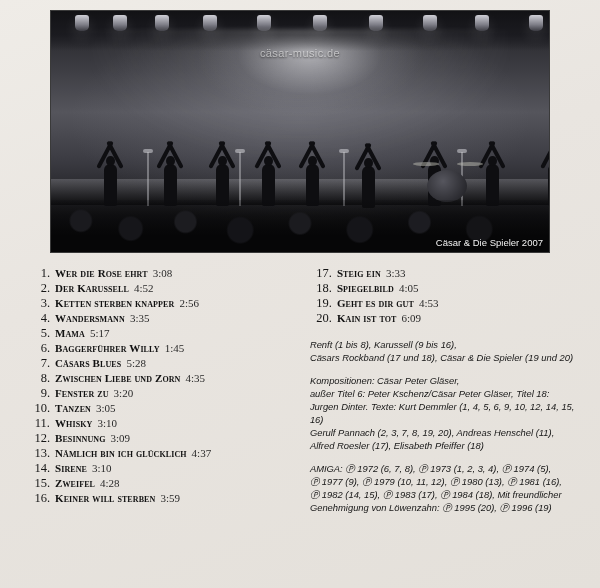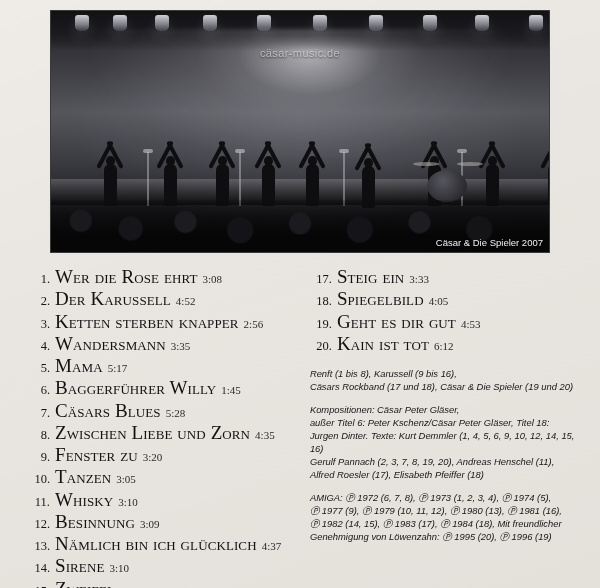--- a/index.html
+++ b/index.html
@@ -200,23 +200,24 @@
     width: 22px;
     text-align: right;
     margin-right: 5px;
     font-size: 12.5px;
     font-family: "Liberation Serif", serif;
     color: #161616;
   }
   .track .title {
     font-family: "Liberation Serif", serif;
     font-variant: small-caps;
-    font-size: 19px;
+    font-size: 11px;
     letter-spacing: 0.1px;
     color: #111;
+    font-weight: bold;
   }
   .track .time {
     margin-left: 5px;
     font-size: 11px;
     font-family: "Liberation Serif", serif;
     color: #2a2a2a;
   }
 
   .credits {
     font-family: "Liberation Sans", sans-serif;
@@ -426,21 +427,21 @@
           <span class="time">4:05</span>
         </div>
       <div class="track">
           <span class="num">19.</span>
           <span class="title">Geht es dir gut</span>
           <span class="time">4:53</span>
         </div>
       <div class="track">
           <span class="num">20.</span>
           <span class="title">Kain ist tot</span>
-          <span class="time">6:12</span>
+          <span class="time">6:09</span>
         </div>
 
       <div class="credits">
         <p class="blk" style="white-space:pre-line">Renft (1 bis 8), Karussell (9 bis 16),
 Cäsars Rockband (17 und 18), Cäsar &amp; Die Spieler (19 und 20)</p>
         <p class="blk" style="white-space:pre-line">Kompositionen: Cäsar Peter Gläser,
 außer Titel 6: Peter Kschenz/Cäsar Peter Gläser, Titel 18: Jurgen Dinter. Texte: Kurt Demmler (1, 4, 5, 6, 9, 10, 12, 14, 15, 16)
 Gerulf Pannach (2, 3, 7, 8, 19, 20), Andreas Henschel (11),
 Alfred Roesler (17), Elisabeth Pfeiffer (18)</p>
         <p class="blk" style="white-space:pre-line">AMIGA: Ⓟ 1972 (6, 7, 8), Ⓟ 1973 (1, 2, 3, 4), Ⓟ 1974 (5),

